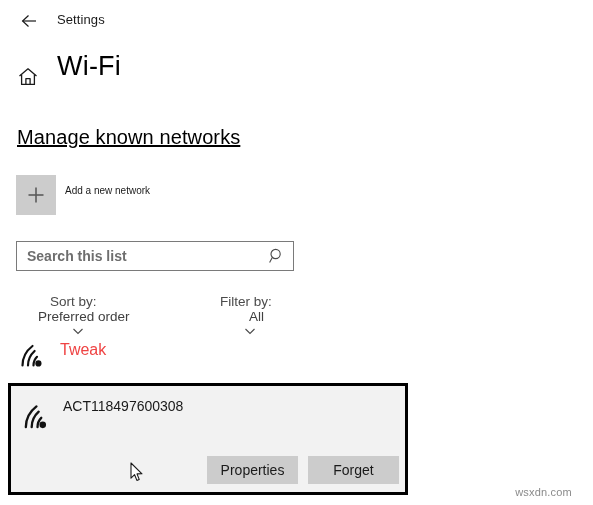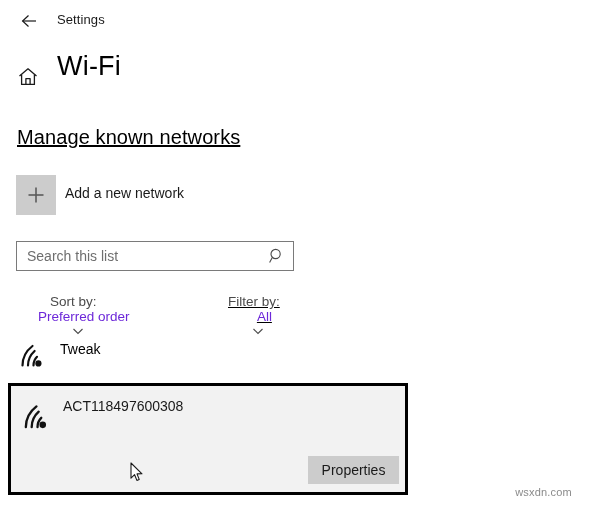--- a/index.html
+++ b/index.html
@@ -87,21 +87,21 @@
     width: 40px; height: 40px;
     background: #cccccc;
     display: flex;
     align-items: center;
     justify-content: center;
   }
   .add-plus-box svg { display: block; }
   .add-network-label {
     position: absolute;
     left: 49px; top: 10px;
-    font-size: 14px;
+    font-size: 10px;
     color: #1a1a1a;
     white-space: nowrap;
   }
 
   
   .search-box {
     position: absolute;
     left: 16px; top: 241px;
     width: 278px; height: 30px;
     border: 1px solid #7a7a7a;
@@ -113,20 +113,21 @@
     left: 0; top: 0;
     width: 248px; height: 28px;
     border: 0;
     outline: none;
     background: transparent;
     padding: 0 0 0 10px;
     box-sizing: border-box;
     font-family: "Liberation Sans", sans-serif;
     font-size: 14px;
     color: #1a1a1a;
+    font-weight: bold;
   }
   .search-input::placeholder { color: #6e6e6e; opacity: 1; }
   .search-icon {
     position: absolute;
     right: 7px; top: 5px;
     width: 18px; height: 18px;
   }
   .search-icon svg { display: block; }
 
   
@@ -138,28 +139,28 @@
   .dropdown {
     position: absolute;
     top: 0;
     display: flex;
     align-items: center;
     white-space: nowrap;
     cursor: default;
     flex-direction: column;
   }
   .dd-sort  { left: 0px; }
-  .dd-filter{ left: 211px; text-decoration: underline; }
+  .dd-filter{ left: 203px; }
   .dd-label {
     font-size: 13.5px;
     color: #4a4a4a;
   }
   .dd-value {
     font-size: 13.5px;
-    color: #6d28d9;
+    color: #404040;
     margin-left: 4px;
     padding-left: 17px;
   }
   .chevron {
     margin-left: 9px;
     width: 14px; height: 14px;
     display: inline-block;
   }
   .chevron svg { display: block; }
 
@@ -176,22 +177,22 @@
   }
   .net-item .wifi-icon {
     position: absolute;
     left: 17px; top: 7px;
     width: 32px; height: 32px;
   }
   .net-item .wifi-icon svg { display: block; }
   .net-item .net-name {
     position: absolute;
     left: 60px; top: 8px;
-    font-size: 14px;
-    color: #000000;
+    font-size: 16px;
+    color: #ef4444;
     white-space: nowrap;
   }
 
   
   .net-item-selected {
     position: absolute;
     left: 8px; top: 383px;
     width: 400px; height: 112px;
     background: #f2f2f2;
     border: 3px solid #000000;
@@ -337,20 +338,21 @@
       <path d="M5.5 25.5 C5.5 18 9 11 15.5 6" fill="none" stroke="#111111" stroke-width="2.2" stroke-linecap="round"></path>
       <path d="M11 25.5 C11 20 13.2 15 17.6 11" fill="none" stroke="#111111" stroke-width="2.2" stroke-linecap="round"></path>
       <path d="M16.5 25.5 C16.5 22 17.8 19 20 16.8" fill="none" stroke="#111111" stroke-width="2.2" stroke-linecap="round"></path>
       <circle cx="21.4" cy="23.4" r="3.1" fill="#111111"></circle>
     </svg>
   </span>
   <span class="net-name">ACT118497600308</span>
 
   <div class="net-actions">
     <button class="action-btn">Properties</button>
+    <button class="action-btn">Forget</button>
   </div>
 </div>
 
 <div class="mouse-cursor">
   <svg width="14" height="21" viewBox="0 0 14 21">
     <path d="M1 1 L1 16.2 L4.6 12.7 L6.9 18.4 L9.2 17.4 L7 11.9 L12 11.8 Z" fill="#ffffff" stroke="#1a1a1a" stroke-width="1.1" stroke-linejoin="round"></path>
   </svg>
 </div>
 
 <div class="watermark">wsxdn.com</div>

